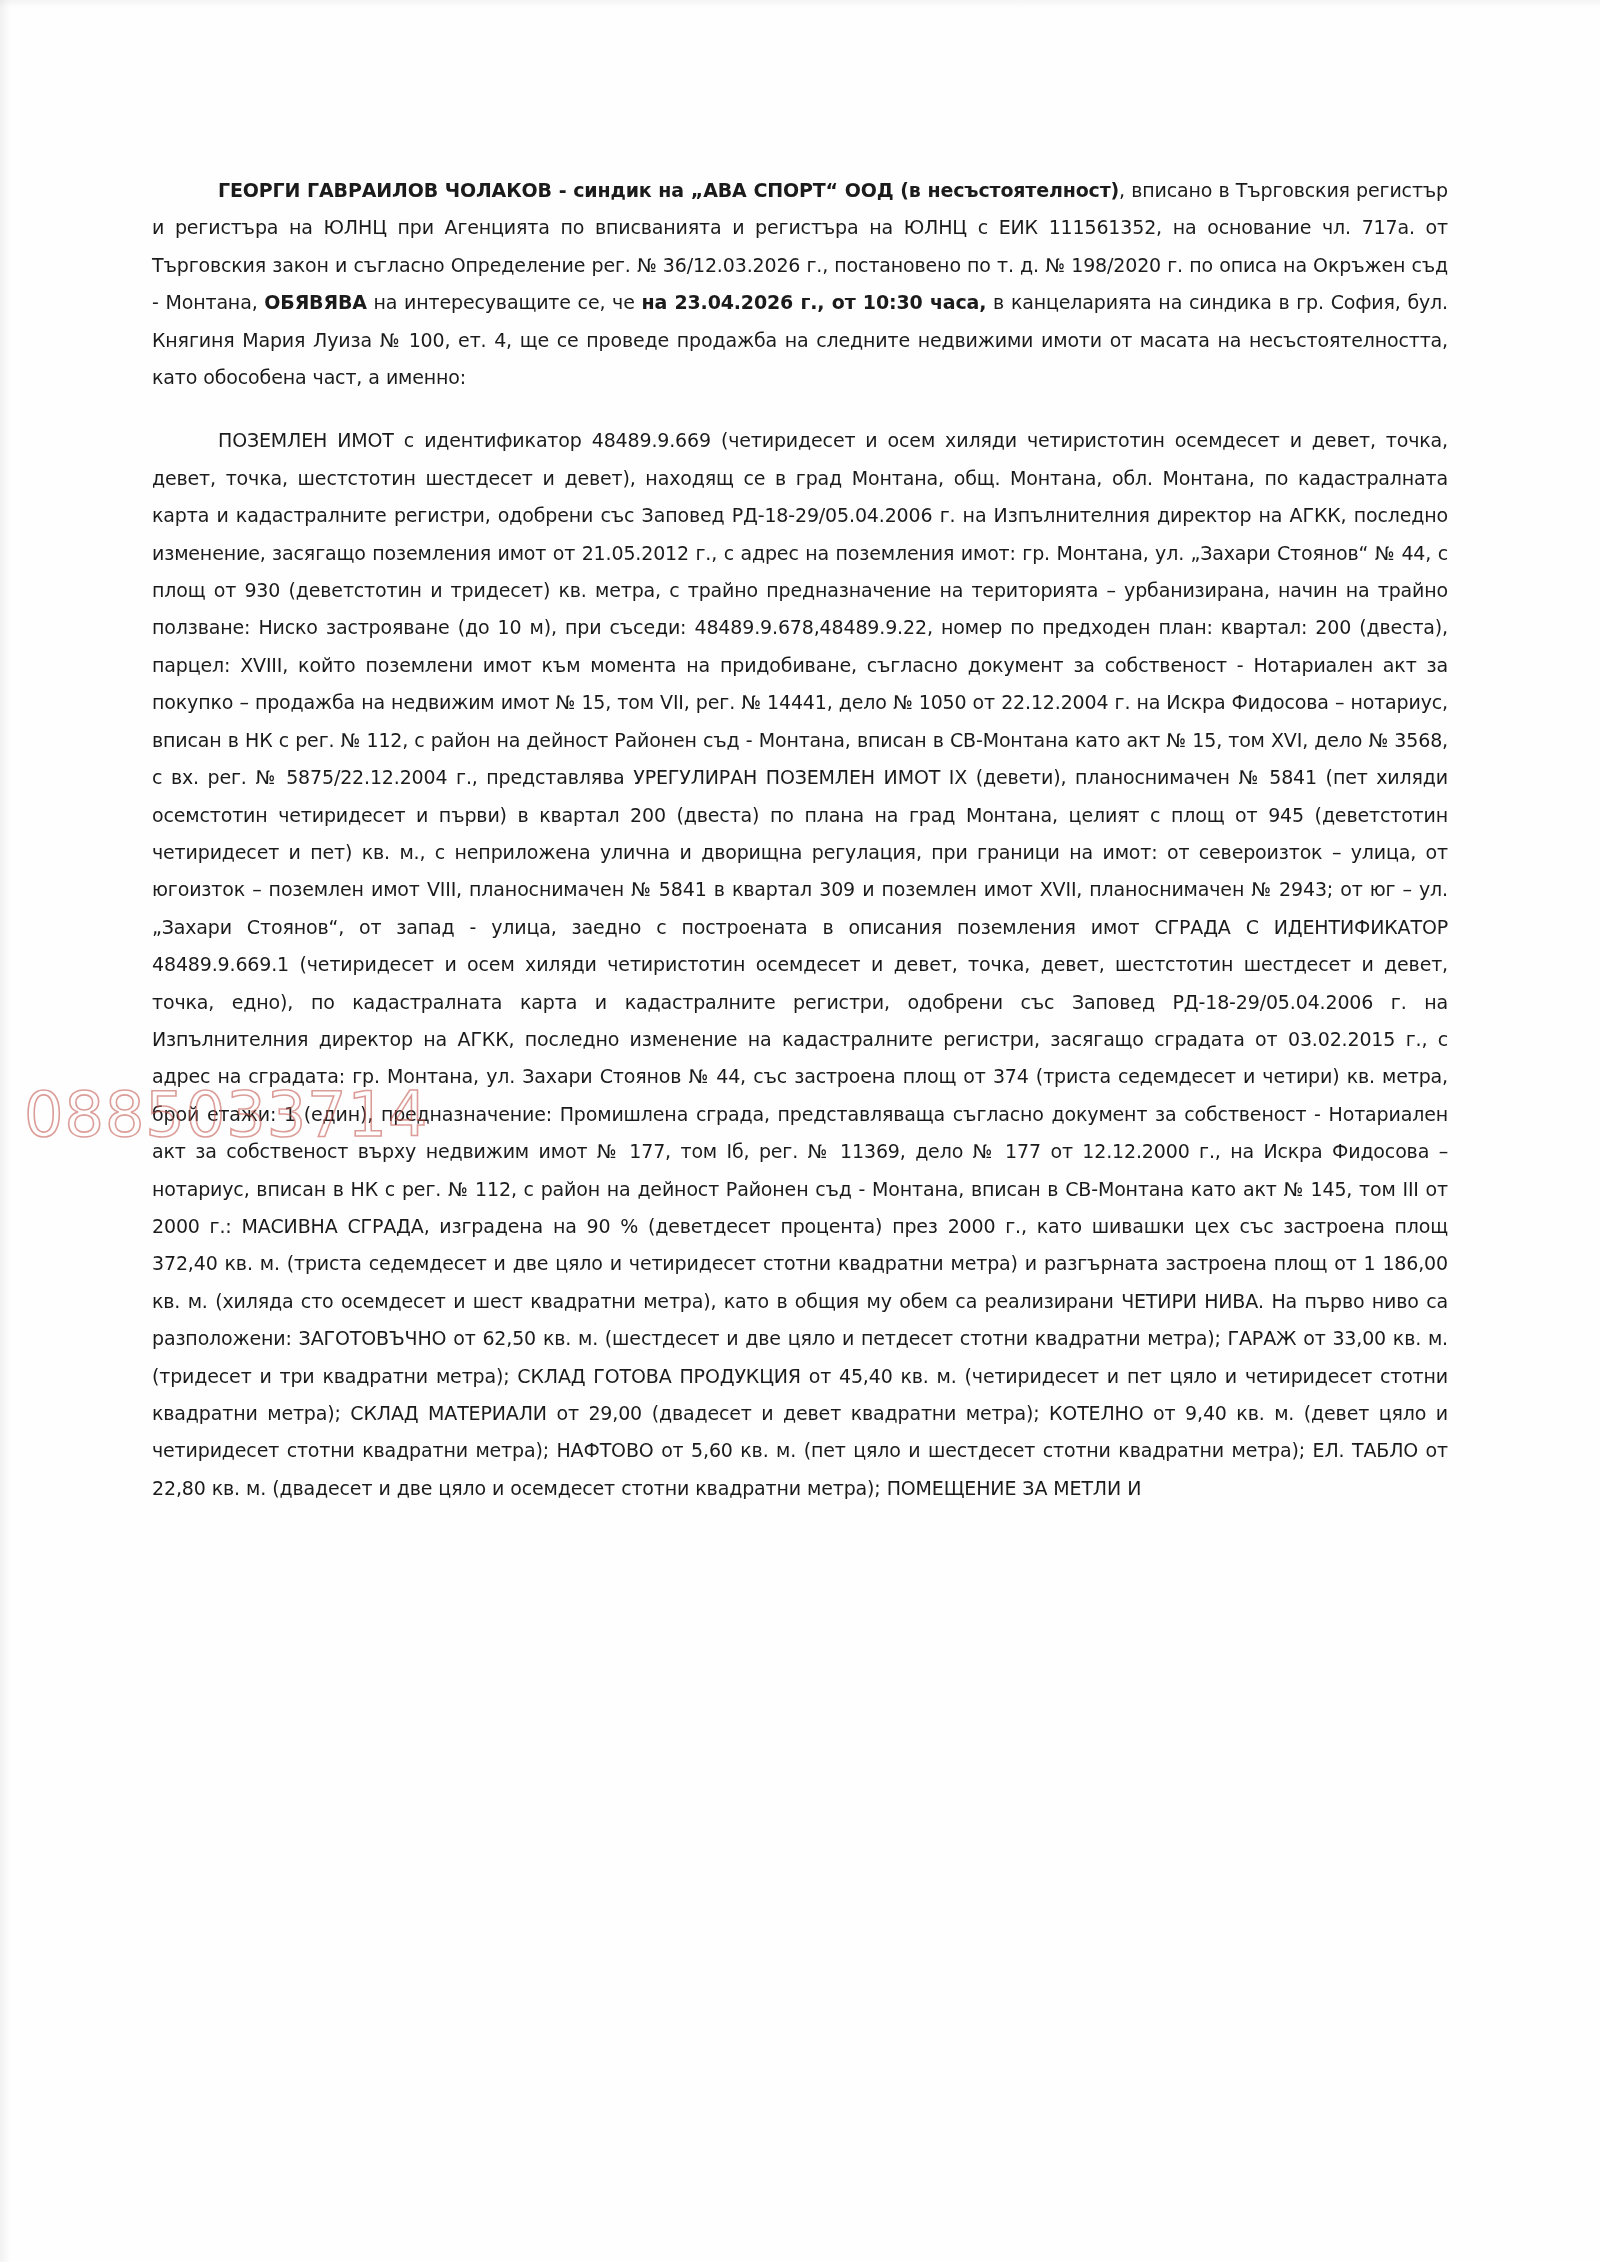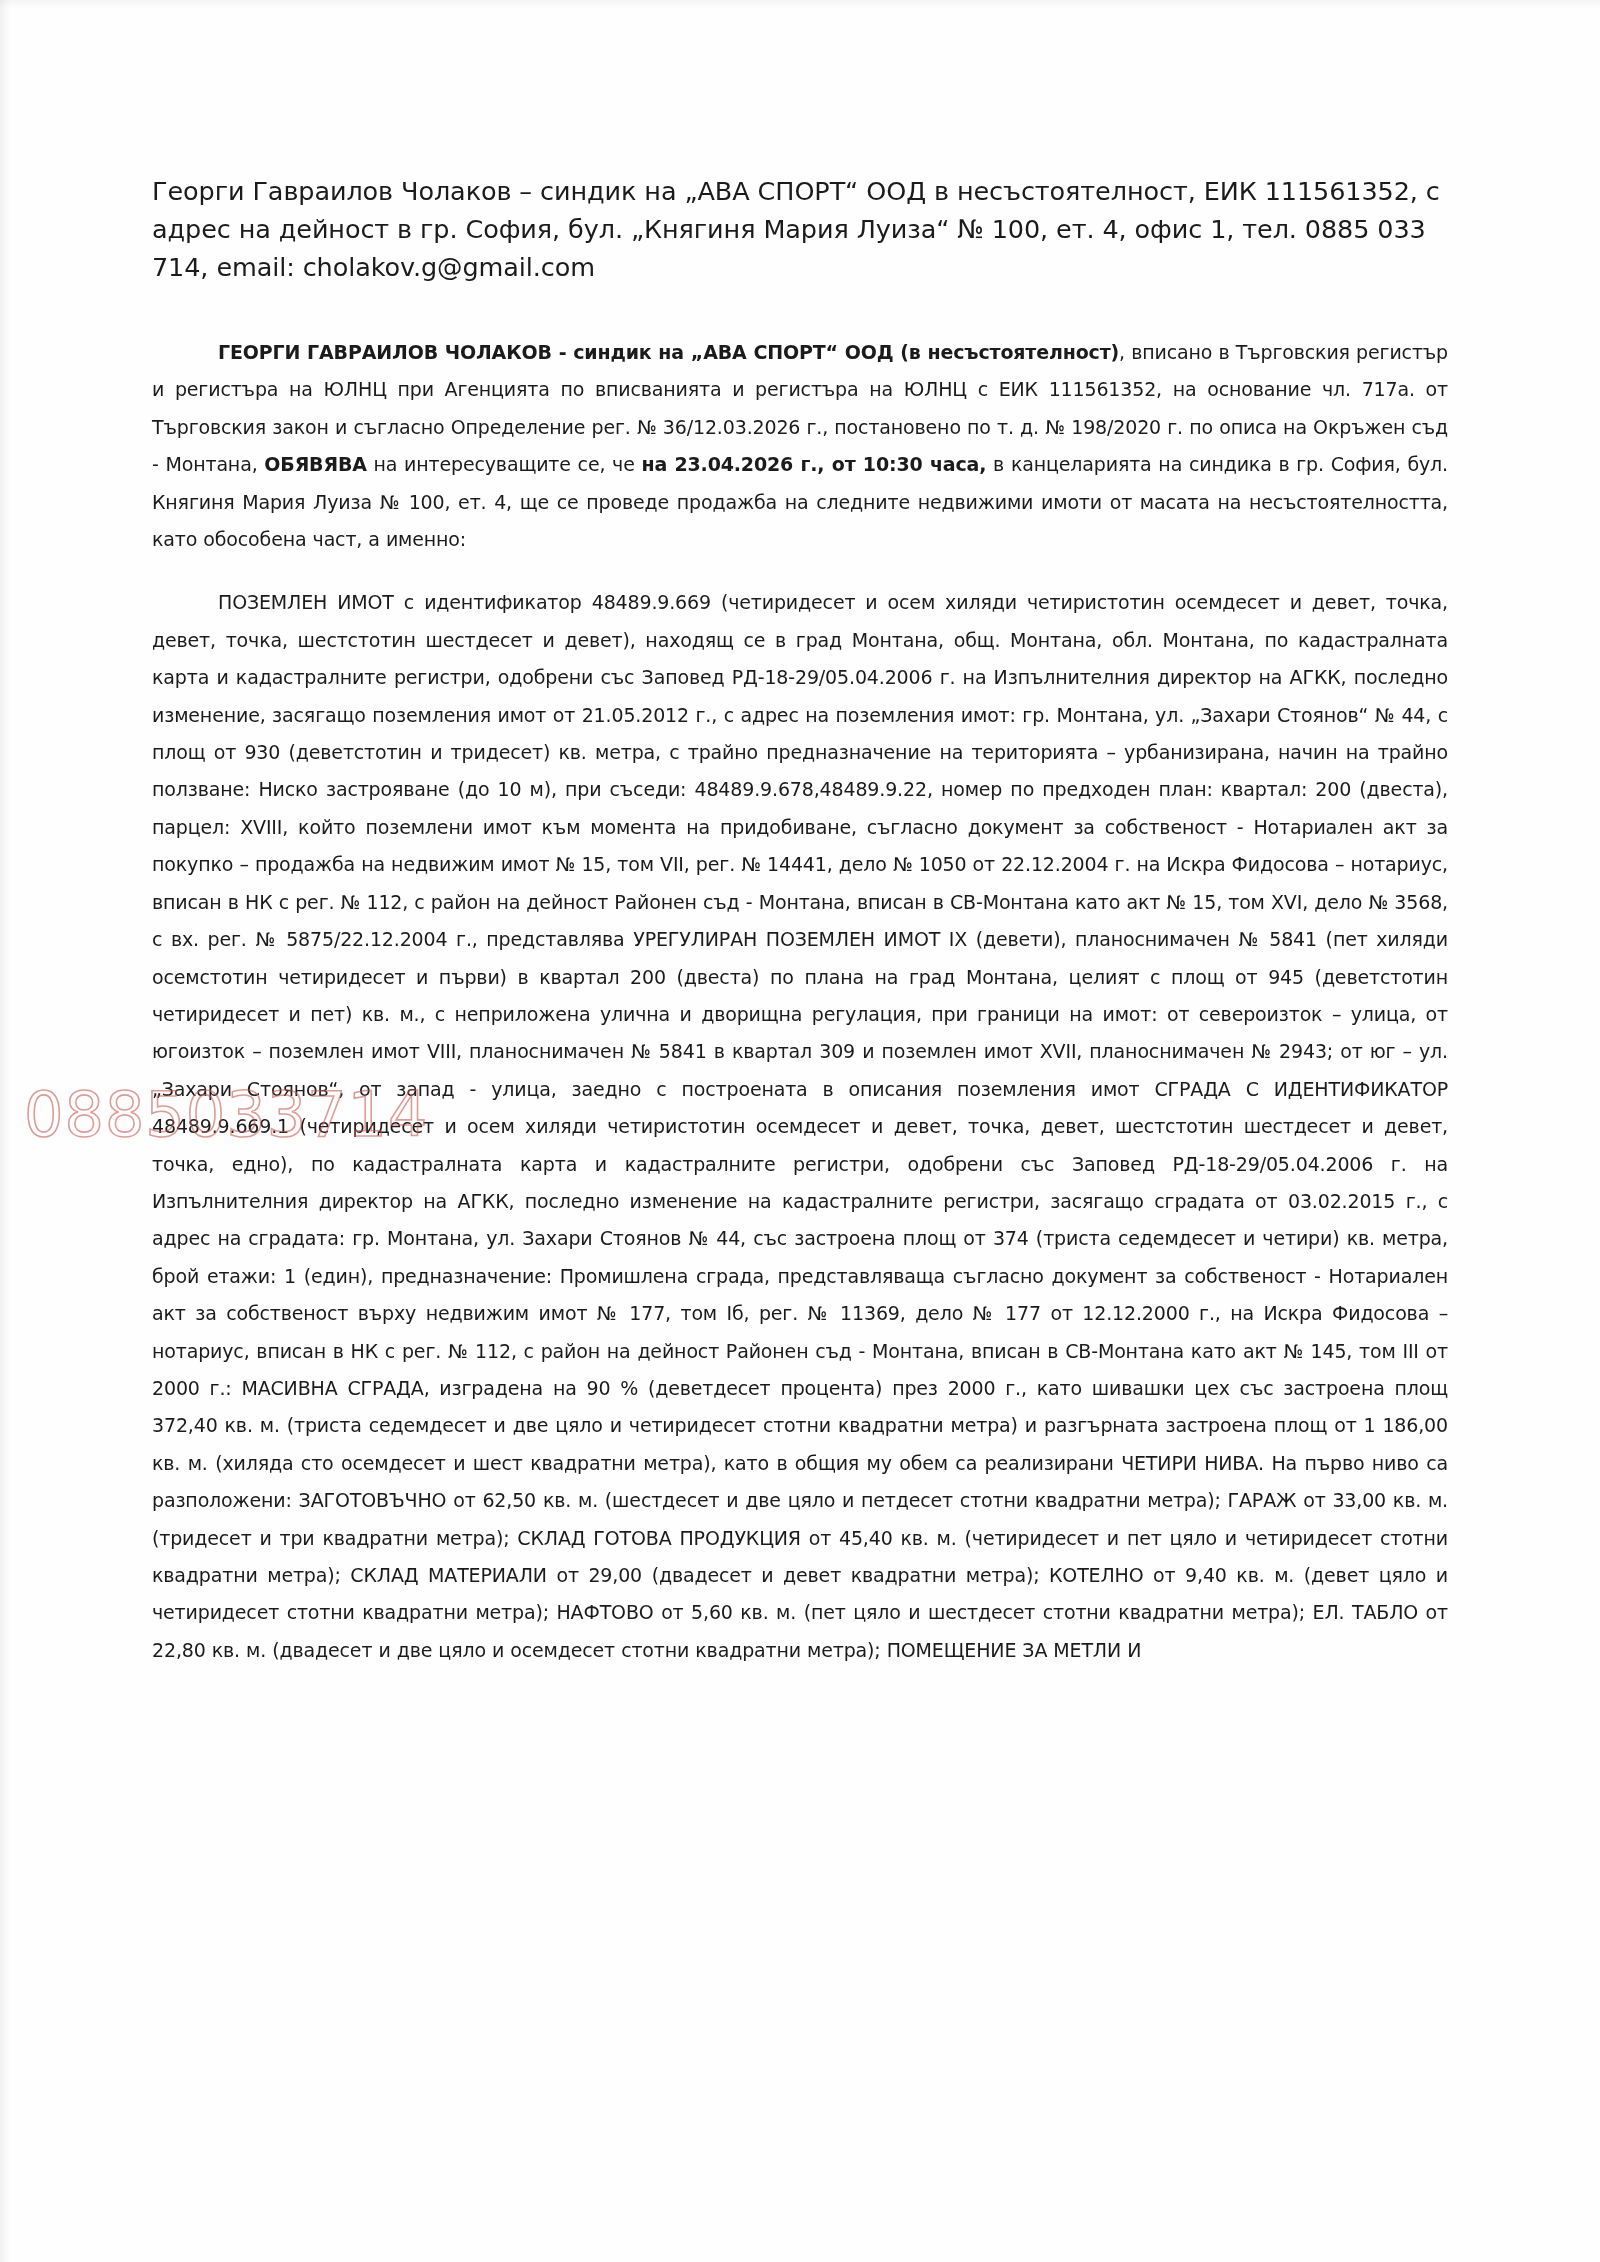--- a/index.html
+++ b/index.html
@@ -97,21 +97,20 @@
 <body>
 
 <div class="page">
   <div class="sheet">
 
     <div class="edge-shadow-top"></div>
     <div class="edge-shadow-left"></div>
 
     <div class="content">
 
-      <div class="letterhead">Георги Гавраилов Чолаков – синдик на „АВА СПОРТ“ ООД в несъстоятелност, ЕИК 111561352, с адрес на дейност в гр. София, бул. „Княгиня Мария Луиза“ № 100, ет. 4, офис 1, тел. 0885 033 714, email: cholakov.g@gmail.com</div>
 
 
       <p class="body-par"><b>ГЕОРГИ ГАВРАИЛОВ ЧОЛАКОВ - синдик на „АВА СПОРТ“ ООД (в несъстоятелност)</b><span>, вписано в Търговския регистър и регистъра на ЮЛНЦ при Агенцията по вписванията и регистъра на ЮЛНЦ с ЕИК 111561352, на основание чл. 717а. от Търговския закон и съгласно Определение рег. № 36/12.03.2026 г., постановено по т. д. № 198/2020 г. по описа на Окръжен съд - Монтана, </span><b>ОБЯВЯВА</b><span> на интересуващите се, че </span><b>на 23.04.2026 г., от 10:30 часа,</b><span> в канцеларията на синдика в гр. София, бул. Княгиня Мария Луиза № 100, ет. 4, ще се проведе продажба на следните недвижими имоти от масата на несъстоятелността, като обособена част, а именно:</span></p>
 
       <p class="body-par tight">ПОЗЕМЛЕН ИМОТ с идентификатор 48489.9.669 (четиридесет и осем хиляди четиристотин осемдесет и девет, точка, девет, точка, шестстотин шестдесет и девет), находящ се в град Монтана, общ. Монтана, обл. Монтана, по кадастралната карта и кадастралните регистри, одобрени със Заповед РД-18-29/05.04.2006 г. на Изпълнителния директор на АГКК, последно изменение, засягащо поземления имот от 21.05.2012 г., с адрес на поземления имот: гр. Монтана, ул. „Захари Стоянов“ № 44, с площ от 930 (деветстотин и тридесет) кв. метра, с трайно предназначение на територията – урбанизирана, начин на трайно ползване: Ниско застрояване (до 10 м), при съседи: 48489.9.678,48489.9.22, номер по предходен план: квартал: 200 (двеста), парцел: XVIII, който поземлени имот към момента на придобиване, съгласно документ за собственост - Нотариален акт за покупко – продажба на недвижим имот № 15, том VII, рег. № 14441, дело № 1050 от 22.12.2004 г. на Искра Фидосова – нотариус, вписан в НК с рег. № 112, с район на дейност Районен съд - Монтана, вписан в СВ-Монтана като акт № 15, том XVI, дело № 3568, с вх. рег. № 5875/22.12.2004 г., представлява УРЕГУЛИРАН ПОЗЕМЛЕН ИМОТ IX (девети), планоснимачен  № 5841 (пет хиляди осемстотин четиридесет и първи) в квартал 200 (двеста) по плана на град Монтана, целият с площ от 945 (деветстотин четиридесет и пет) кв. м., с неприложена улична и дворищна регулация, при граници на имот: от североизток – улица, от югоизток – поземлен имот VIII, планоснимачен № 5841 в квартал 309 и поземлен имот XVII, планоснимачен № 2943; от юг – ул. „Захари Стоянов“, от запад - улица, заедно с построената в описания поземления имот СГРАДА С ИДЕНТИФИКАТОР 48489.9.669.1 (четиридесет и осем хиляди четиристотин осемдесет и девет, точка, девет, шестстотин шестдесет и девет, точка, едно), по кадастралната карта и кадастралните регистри, одобрени със Заповед РД-18-29/05.04.2006 г. на Изпълнителния директор на АГКК, последно изменение на кадастралните регистри, засягащо сградата от 03.02.2015 г., с адрес на сградата: гр. Монтана, ул. Захари Стоянов № 44, със застроена площ от 374 (триста седемдесет и четири) кв. метра, брой етажи: 1 (един), предназначение: Промишлена сграда, представляваща съгласно документ за собственост - Нотариален акт за собственост върху недвижим имот № 177, том Iб, рег. № 11369, дело № 177 от 12.12.2000 г., на Искра Фидосова – нотариус, вписан в НК с рег. № 112, с район на дейност Районен съд - Монтана, вписан в СВ-Монтана като акт № 145, том III от 2000 г.: МАСИВНА СГРАДА, изградена на 90 % (деветдесет процента) през 2000 г., като шивашки цех със застроена площ 372,40 кв. м. (триста седемдесет и две цяло и четиридесет стотни квадратни метра) и разгърната застроена площ от 1 186,00 кв. м. (хиляда сто осемдесет и шест квадратни метра), като в общия му обем са реализирани ЧЕТИРИ НИВА. На първо ниво са разположени: ЗАГОТОВЪЧНО от 62,50 кв. м. (шестдесет и две цяло и петдесет стотни квадратни метра); ГАРАЖ от 33,00 кв. м. (тридесет и три квадратни метра); СКЛАД ГОТОВА ПРОДУКЦИЯ от 45,40 кв. м. (четиридесет и пет цяло и четиридесет стотни квадратни метра); СКЛАД МАТЕРИАЛИ от 29,00 (двадесет и девет квадратни метра); КОТЕЛНО от 9,40 кв. м. (девет цяло и четиридесет стотни квадратни метра); НАФТОВО от 5,60 кв. м. (пет цяло и шестдесет стотни квадратни метра); ЕЛ. ТАБЛО от 22,80 кв. м. (двадесет и две цяло и осемдесет стотни квадратни метра); ПОМЕЩЕНИЕ ЗА МЕТЛИ И</p>
 
     </div>
 
     <div class="watermark">0885033714</div>
 

